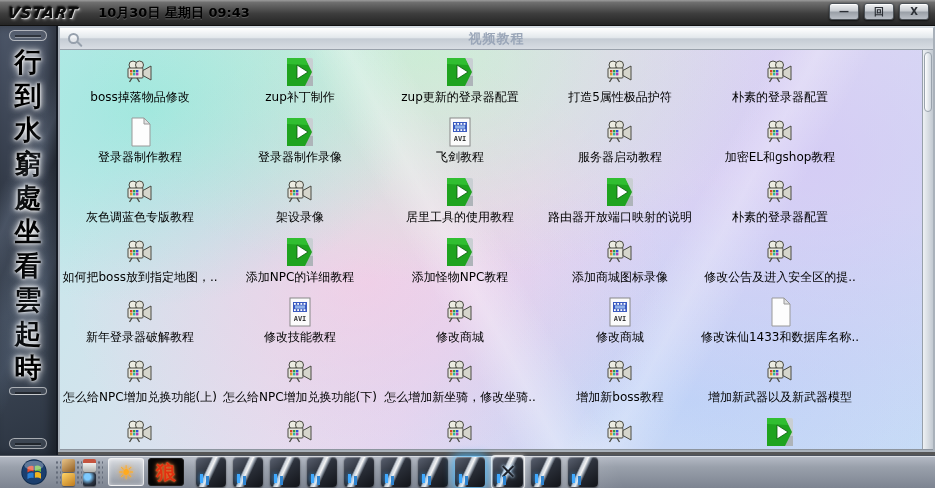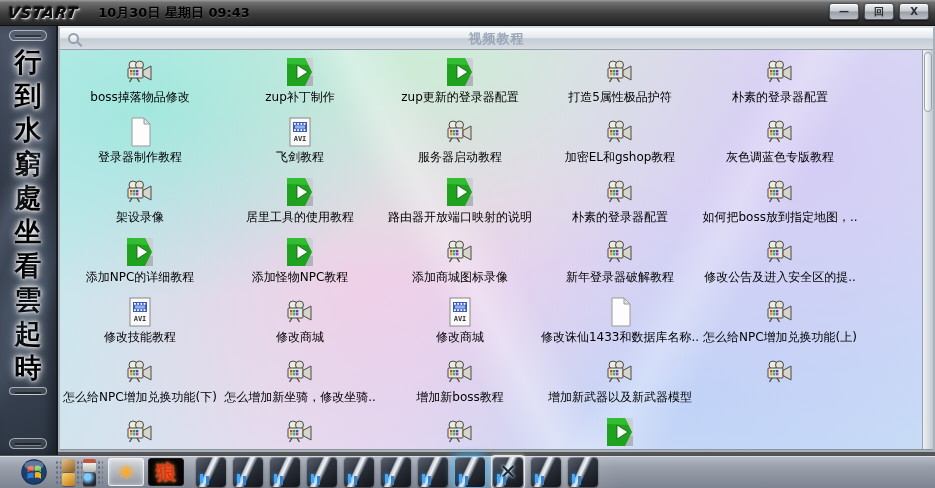--- a/index.html
+++ b/index.html
@@ -226,20 +226,30 @@
           </div>
           <div class="cell">
             <div class="gicon"><svg viewBox="0 0 32 32" width="32" height="32">
                 <path d="M8 2 h12 l6 6 v22 h-18 z" fill="#fdfdfd" stroke="#999"></path>
                 <path d="M20 2 l6 6 h-6 z" fill="#e2e2e2" stroke="#999"></path>
               </svg></div>
             <div class="glabel">登录器制作教程</div>
           </div>
           <div class="cell">
             <div class="gicon"><svg viewBox="0 0 32 32" width="32" height="32">
+                <rect x="3" y="2" width="26" height="28" rx="2" fill="#c9cfd3"></rect>
+                <rect x="20" y="20" width="9" height="10" fill="#aeb4b9"></rect>
+                <polygon points="3,2 21,2 28,16 21,30 3,30" fill="#1fa31f"></polygon>
+                <polygon points="3,2 21,2 24,9 3,8" fill="#36c436" opacity="0.8"></polygon>
+                <polygon points="13,9 24,16 13,23" fill="#ffffff" stroke="#0a5c0a" stroke-width="0.8"></polygon>
+              </svg></div>
+            <div class="glabel">登录器制作录像</div>
+          </div>
+          <div class="cell">
+            <div class="gicon"><svg viewBox="0 0 32 32" width="32" height="32">
                 <rect x="6" y="2" width="20" height="28" fill="#fbfbfb" stroke="#888"></rect>
                 <rect x="9" y="6" width="14" height="10" fill="#3a5ac0"></rect>
                 <rect x="10" y="7" width="1.8" height="1.8" fill="#fff"></rect>
                 <rect x="13.2" y="7" width="1.8" height="1.8" fill="#fff"></rect>
                 <rect x="16.4" y="7" width="1.8" height="1.8" fill="#fff"></rect>
                 <rect x="19.6" y="7" width="1.8" height="1.8" fill="#fff"></rect>
                 <rect x="10" y="13.2" width="1.8" height="1.8" fill="#fff"></rect>
                 <rect x="13.2" y="13.2" width="1.8" height="1.8" fill="#fff"></rect>
                 <rect x="16.4" y="13.2" width="1.8" height="1.8" fill="#fff"></rect>
                 <rect x="19.6" y="13.2" width="1.8" height="1.8" fill="#fff"></rect>
@@ -407,37 +417,37 @@
                 <rect x="4" y="12" width="15" height="10" rx="1" fill="#e6e6dc" stroke="#4a4a42"></rect>
                 <polygon points="19,14.5 27,10 27,24 19,19.5" fill="#d6d6cc" stroke="#4a4a42"></polygon>
                 <rect x="6" y="14" width="2.4" height="2.4" fill="#d04030"></rect>
                 <rect x="9" y="14" width="2.4" height="2.4" fill="#30a040"></rect>
                 <rect x="12" y="14" width="2.4" height="2.4" fill="#3050d0"></rect>
                 <rect x="6" y="17" width="2.4" height="2.4" fill="#d0a030"></rect>
                 <rect x="9" y="17" width="2.4" height="2.4" fill="#30b0b0"></rect>
                 <rect x="12" y="17" width="2.4" height="2.4" fill="#b040b0"></rect>
                 <path d="M8 22 l-2.5 4 M13 22 l2.5 4" stroke="#4a4a42" stroke-width="1.4" fill="none"></path>
               </svg></div>
+            <div class="glabel">修改公告及进入安全区的提..</div>
+          </div>
+          <div class="cell">
+            <div class="gicon"><svg viewBox="0 0 32 32" width="32" height="32">
+                <circle cx="9" cy="9" r="4" fill="#ecece2" stroke="#4a4a42"></circle>
+                <circle cx="15.5" cy="9" r="4" fill="#e2e2d8" stroke="#4a4a42"></circle>
+                <rect x="4" y="12" width="15" height="10" rx="1" fill="#e6e6dc" stroke="#4a4a42"></rect>
+                <polygon points="19,14.5 27,10 27,24 19,19.5" fill="#d6d6cc" stroke="#4a4a42"></polygon>
+                <rect x="6" y="14" width="2.4" height="2.4" fill="#d04030"></rect>
+                <rect x="9" y="14" width="2.4" height="2.4" fill="#30a040"></rect>
+                <rect x="12" y="14" width="2.4" height="2.4" fill="#3050d0"></rect>
+                <rect x="6" y="17" width="2.4" height="2.4" fill="#d0a030"></rect>
+                <rect x="9" y="17" width="2.4" height="2.4" fill="#30b0b0"></rect>
+                <rect x="12" y="17" width="2.4" height="2.4" fill="#b040b0"></rect>
+                <path d="M8 22 l-2.5 4 M13 22 l2.5 4" stroke="#4a4a42" stroke-width="1.4" fill="none"></path>
+              </svg></div>
             <div class="glabel">新年登录器破解教程</div>
-          </div>
-          <div class="cell">
-            <div class="gicon"><svg viewBox="0 0 32 32" width="32" height="32">
-                <circle cx="9" cy="9" r="4" fill="#ecece2" stroke="#4a4a42"></circle>
-                <circle cx="15.5" cy="9" r="4" fill="#e2e2d8" stroke="#4a4a42"></circle>
-                <rect x="4" y="12" width="15" height="10" rx="1" fill="#e6e6dc" stroke="#4a4a42"></rect>
-                <polygon points="19,14.5 27,10 27,24 19,19.5" fill="#d6d6cc" stroke="#4a4a42"></polygon>
-                <rect x="6" y="14" width="2.4" height="2.4" fill="#d04030"></rect>
-                <rect x="9" y="14" width="2.4" height="2.4" fill="#30a040"></rect>
-                <rect x="12" y="14" width="2.4" height="2.4" fill="#3050d0"></rect>
-                <rect x="6" y="17" width="2.4" height="2.4" fill="#d0a030"></rect>
-                <rect x="9" y="17" width="2.4" height="2.4" fill="#30b0b0"></rect>
-                <rect x="12" y="17" width="2.4" height="2.4" fill="#b040b0"></rect>
-                <path d="M8 22 l-2.5 4 M13 22 l2.5 4" stroke="#4a4a42" stroke-width="1.4" fill="none"></path>
-              </svg></div>
-            <div class="glabel">修改公告及进入安全区的提..</div>
           </div>
           <div class="cell">
             <div class="gicon"><svg viewBox="0 0 32 32" width="32" height="32">
                 <rect x="6" y="2" width="20" height="28" fill="#fbfbfb" stroke="#888"></rect>
                 <rect x="9" y="6" width="14" height="10" fill="#3a5ac0"></rect>
                 <rect x="10" y="7" width="1.8" height="1.8" fill="#fff"></rect>
                 <rect x="13.2" y="7" width="1.8" height="1.8" fill="#fff"></rect>
                 <rect x="16.4" y="7" width="1.8" height="1.8" fill="#fff"></rect>
                 <rect x="19.6" y="7" width="1.8" height="1.8" fill="#fff"></rect>
                 <rect x="10" y="13.2" width="1.8" height="1.8" fill="#fff"></rect>

